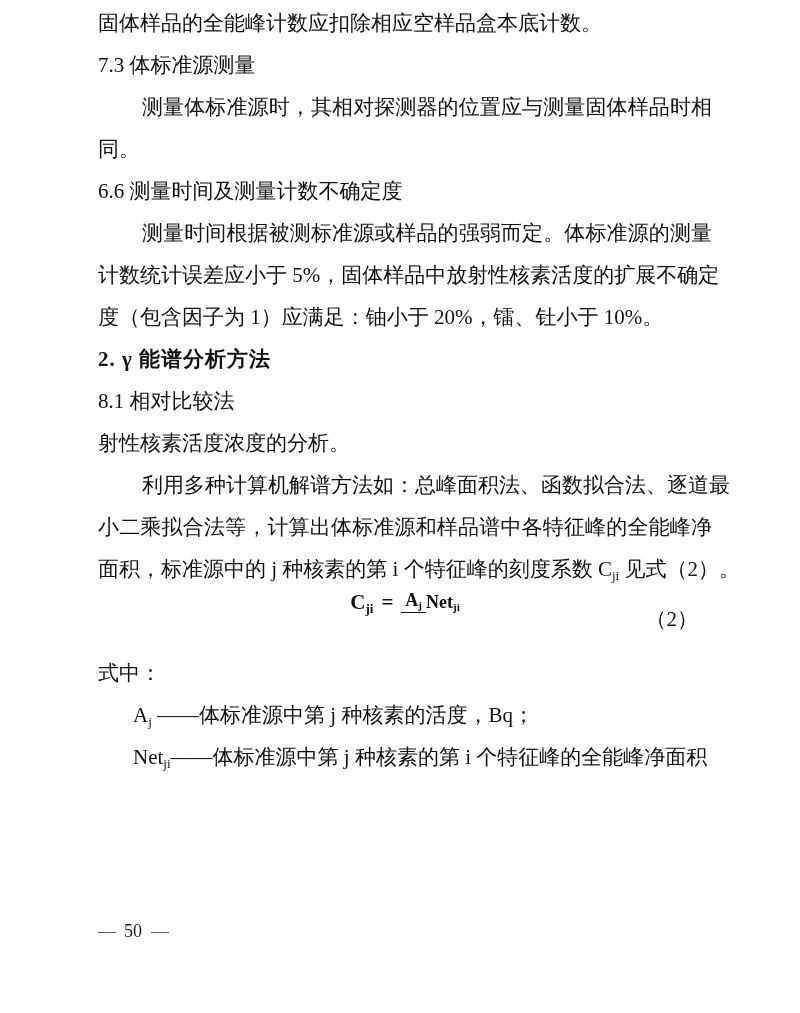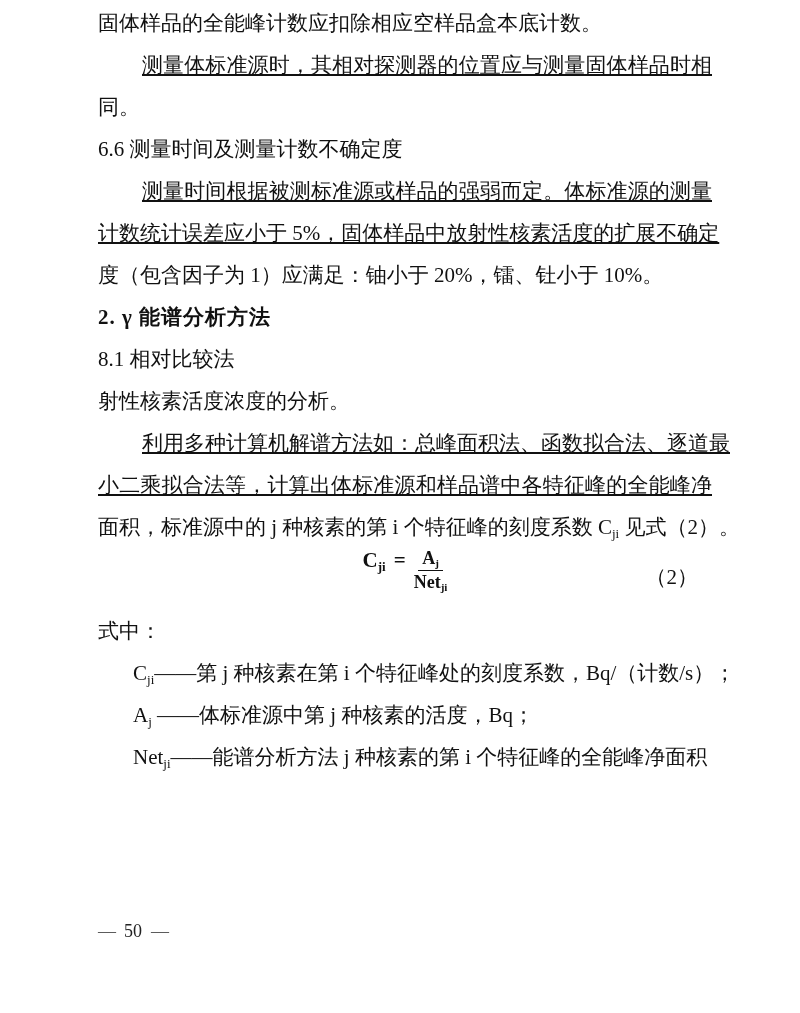--- a/index.html
+++ b/index.html
@@ -22,21 +22,20 @@
   }
   .line {
     height: 42px;
     line-height: 42px;
     white-space: nowrap;
   }
   .fill {
     text-align: justify;
     text-align-last: justify;
     text-justify: inter-character;
-    text-decoration: underline;
   }
   .indent { text-indent: 44px; }
   .bold { font-weight: 700; letter-spacing: 1px; }
   .def { padding-left: 35px; }
   sub {
     font-size: 13px;
     line-height: 0;
     vertical-align: -4px;
   }
   .formula-row {
@@ -44,21 +43,21 @@
     height: 62px;
     display: flex;
     align-items: flex-start;
     justify-content: center;
     font-weight: 700;
     font-size: 21px;
   }
   .f-eq { margin: 0 8px; }
   .frac {
     display: inline-flex;
-    flex-direction: column;
+    flex-direction: row;
     align-items: center;
     font-size: 18px;
     line-height: 1.15;
   }
   .frac sub { font-size: 11px; vertical-align: -3px; }
   .frac .num {
     padding: 0 4px 1px 4px;
     border-bottom: 1.6px solid #111;
   }
   .frac .den { padding-top: 1px; }
@@ -85,20 +84,21 @@
   .footer .dash { color: #555555; letter-spacing: -1px; }
 </style>
 </head>
 <body>
 
 <div class="page">
   <div class="content">
 
     <div class="line">固体样品的全能峰计数应扣除相应空样品盒本底计数。</div>
 
+    <div class="line">7.3 体标准源测量</div>
 
     <div class="line fill indent">测量体标准源时，其相对探测器的位置应与测量固体样品时相</div>
     <div class="line">同。</div>
 
     <div class="line">6.6 测量时间及测量计数不确定度</div>
 
     <div class="line fill indent">测量时间根据被测标准源或样品的强弱而定。体标准源的测量</div>
     <div class="line fill">计数统计误差应小于 5%，固体样品中放射性核素活度的扩展不确定</div>
     <div class="line">度（包含因子为 1）应满足：铀小于 20%，镭、钍小于 10%。</div>
 
@@ -121,30 +121,27 @@
       <span class="f-eq">=</span>
       <span class="frac">
         <span class="num"><span>A</span><sub>j</sub></span>
         <span class="den"><span>Net</span><sub>ji</sub></span>
       </span>
       <span class="formula-number">（2）</span>
     </div>
 
     <div class="line">式中：</div>
 
-    <div class="line def">
-      <span><span>C</span><sub>ji</sub></span><span>——</span><span>第 j 种核素在第 i 个特征峰处的刻度系数，Bq/（计数/s）；</span>
-    </div>
 
     <div class="line def">
       <span><span>A</span><sub>j</sub></span><span> ——</span><span>体标准源中第 j 种核素的活度，Bq；</span>
     </div>
 
     <div class="line def">
-      <span><span>Net</span><sub>ji</sub></span><span>——</span><span>能谱分析方法 j 种核素的第 i 个特征峰的全能峰净面积</span>
+      <span><span>Net</span><sub>ji</sub></span><span>——</span><span>体标准源中第 j 种核素的第 i 个特征峰的全能峰净面积</span>
     </div>
 
   </div>
 
   <div class="footer">
     <span class="dash">—</span>
     <span>50</span>
     <span class="dash">—</span>
   </div>
 </div>

